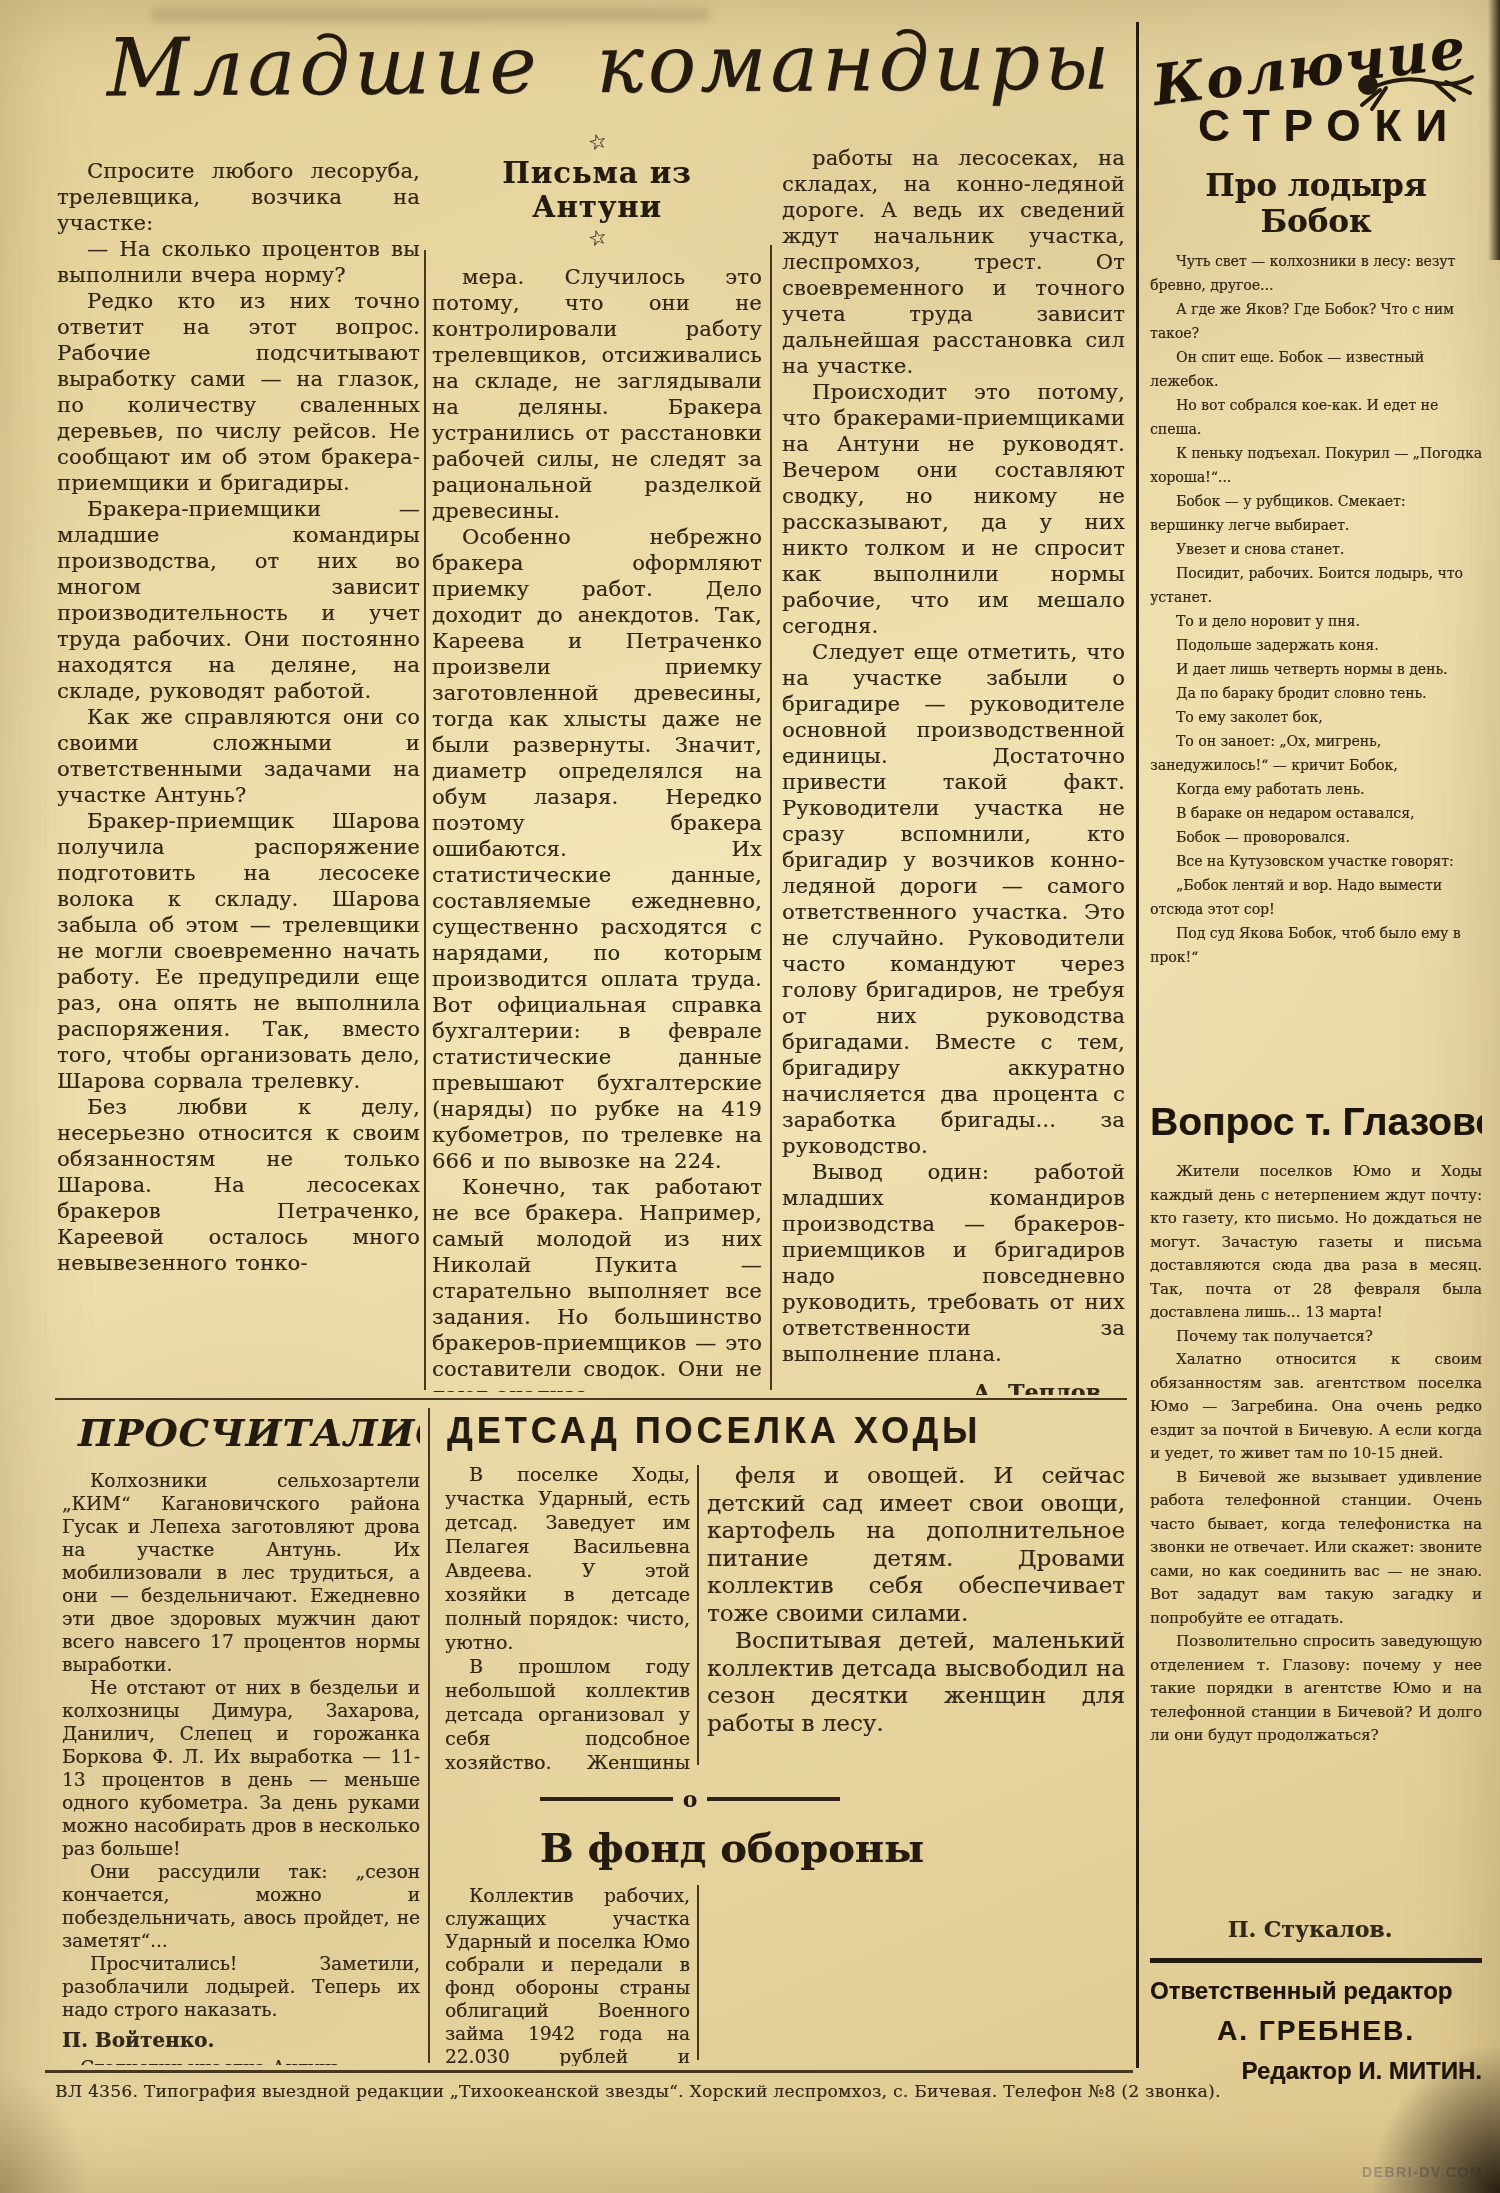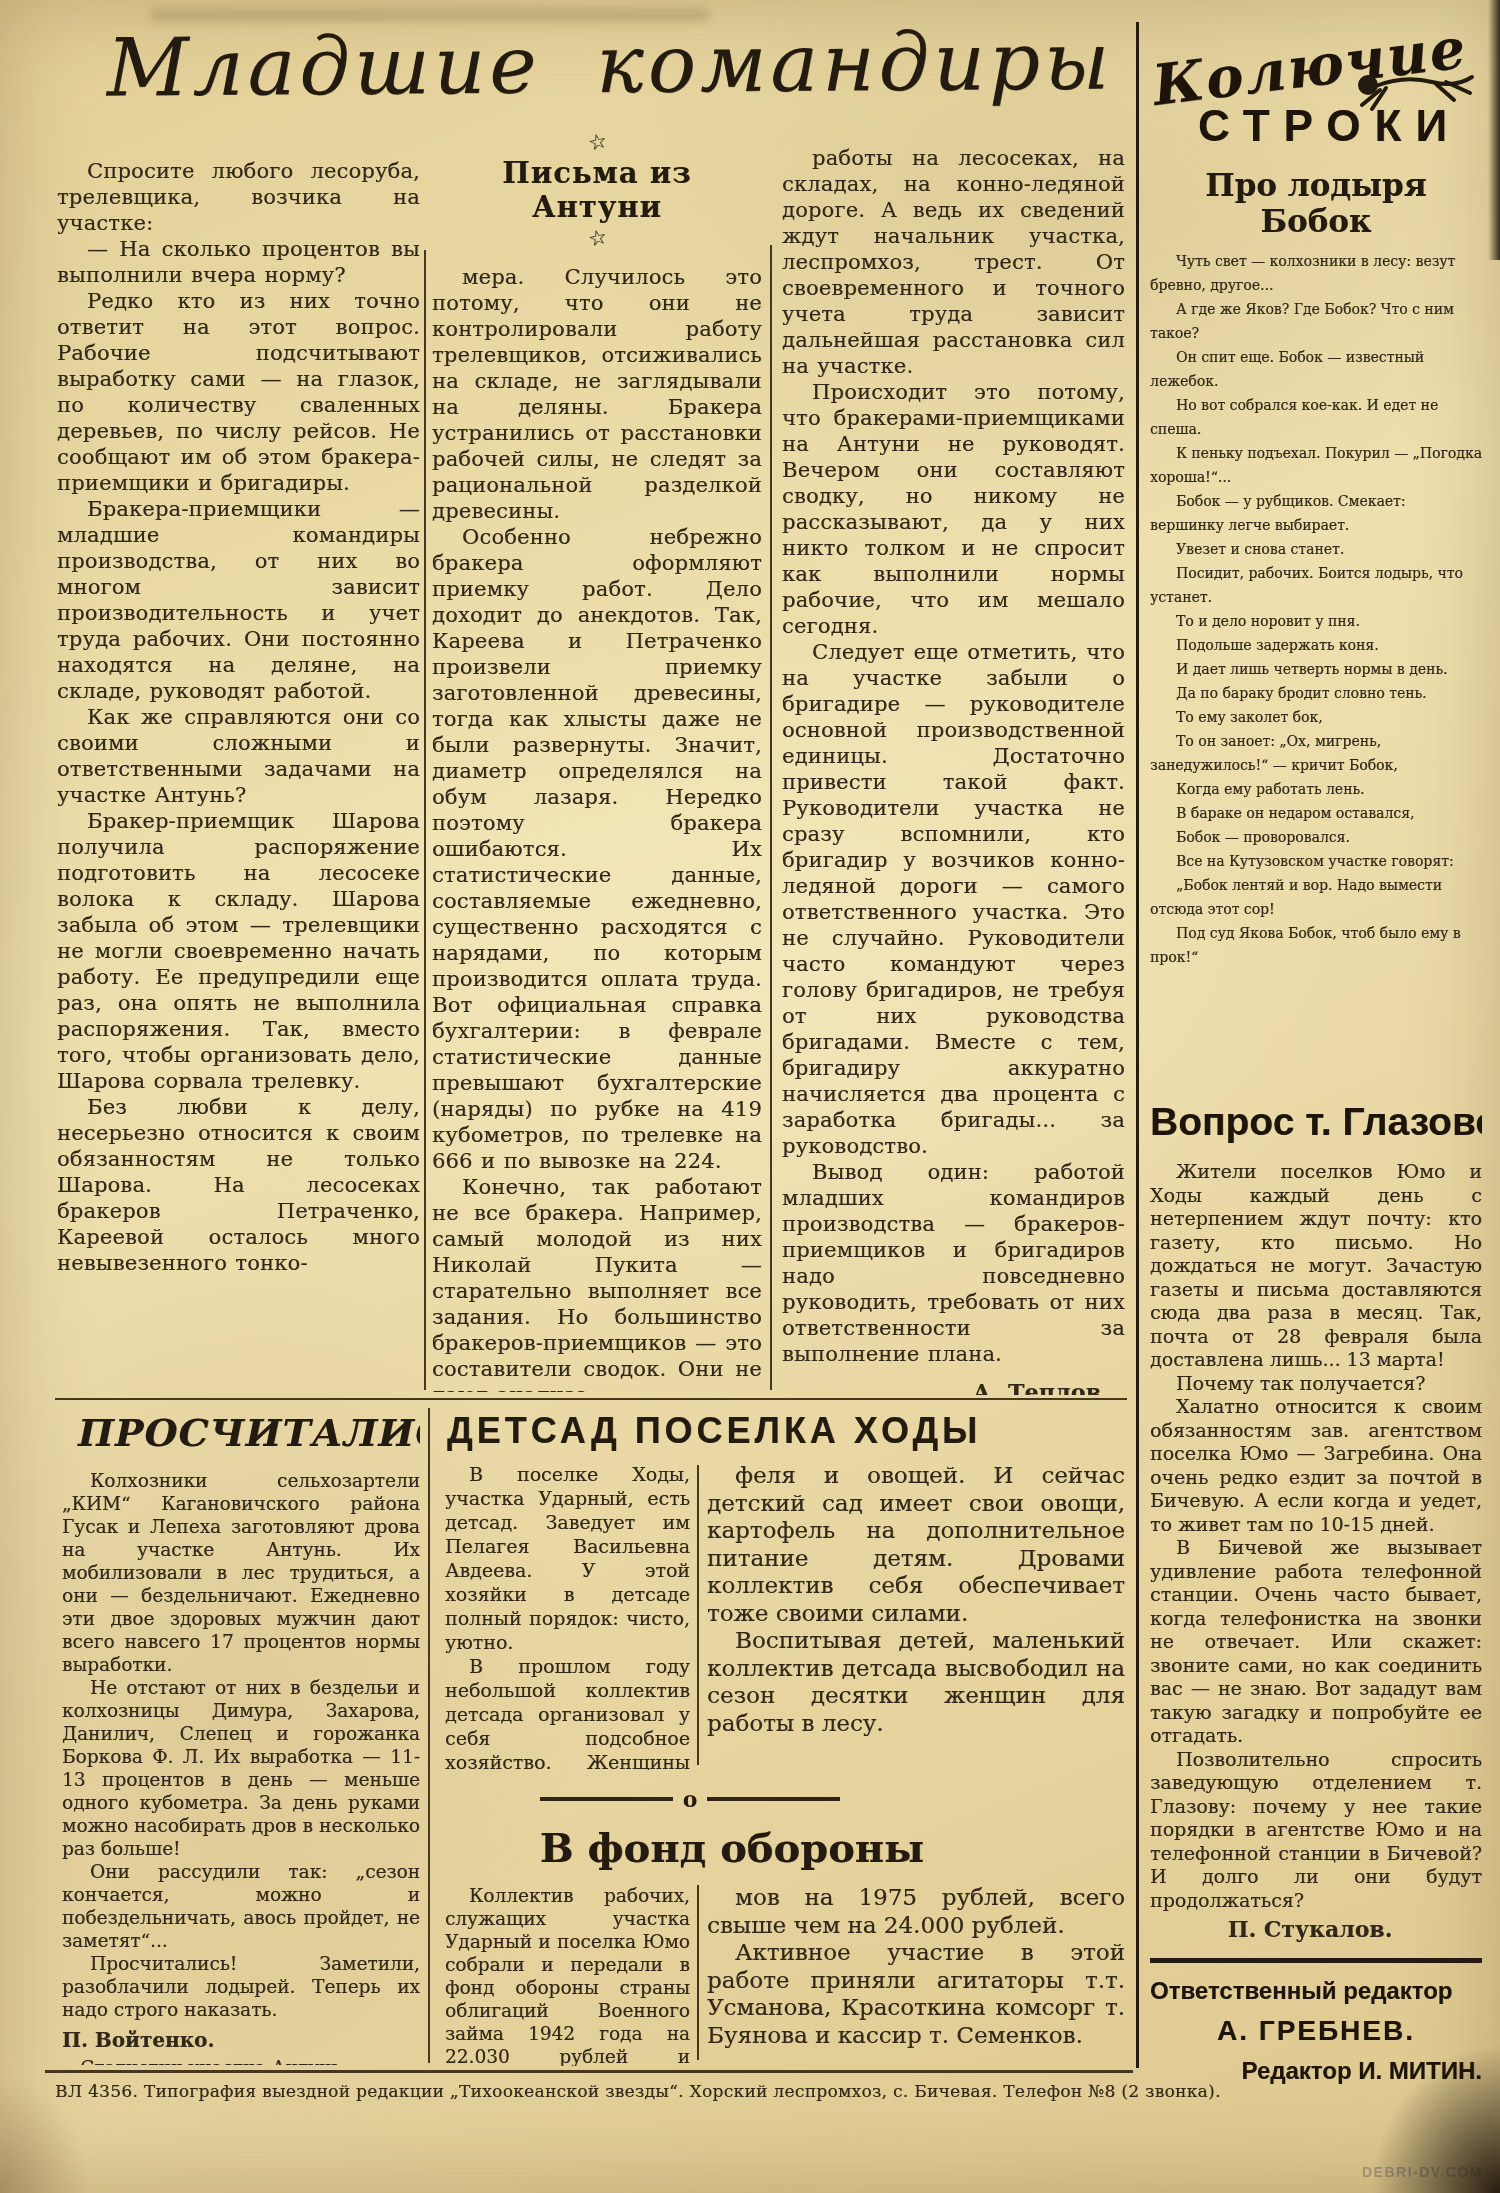--- a/index.html
+++ b/index.html
@@ -76,21 +76,21 @@
   .kol-script{font-style:italic;font-weight:bold;font-size:56px;letter-spacing:2px;color:#1d150c;
     display:inline-block;transform:rotate(-7deg);margin:8px 0 0 2px;}
   .kol-figure{position:absolute;right:0;top:30px;}
   .kol-block{font-family:"Liberation Sans",sans-serif;font-weight:bold;font-size:44px;letter-spacing:14px;
     margin:2px 0 0 48px;color:#1d150c;}
   .bobok-head{font-weight:bold;font-size:31px;margin:16px 0 10px 0;text-align:center;color:#241b10;}
   .poem p{margin:0;text-indent:26px;font-size:14px;line-height:24px;text-align:left;}
   .glazova{position:absolute;left:1150px;top:1100px;width:332px;height:812px;overflow:hidden;}
   .glazova h3{font-family:"Liberation Sans",sans-serif;font-weight:bold;font-size:39px;margin:0 0 16px 0;
     white-space:nowrap;color:#1d150c;}
-  .glazova p{margin:0;text-indent:26px;text-align:justify;font-size:19px;line-height:23.5px;}
+  .glazova p{margin:0;text-indent:26px;text-align:justify;font-size:15px;line-height:23.5px;}
   .glazova-sig{position:absolute;left:1150px;top:1916px;width:320px;text-align:center;font-weight:bold;font-size:22px;}
   .editors{position:absolute;left:1150px;top:1958px;width:332px;font-family:"Liberation Sans",sans-serif;color:#1d150c;}
   .editors .rule{height:5px;background:#241b10;margin-bottom:14px;}
   .ed1{font-weight:bold;font-size:24px;margin:0;}
   .ed2{font-weight:bold;font-size:28px;margin:10px 0 0 0;text-align:center;letter-spacing:2px;}
   .ed3{font-weight:bold;font-size:24px;margin:10px 0 0 0;text-align:right;}
 
   
   .footer{position:absolute;left:55px;top:2081px;width:1090px;margin:0;font-size:17px;white-space:nowrap;letter-spacing:0.3px;}
   .watermark{position:absolute;left:1362px;top:2164px;font-family:"Liberation Sans",sans-serif;
@@ -175,24 +175,20 @@
 
   <div class="ornament">
     <div class="bar"></div>
     <span class="o">о</span>
     <div class="bar"></div>
   </div>
 
   <h2 class="fond-head ink">В фонд обороны</h2>
   <div class="bm-col fond-a ink">
     <p>Коллектив рабочих, служащих участка Ударный и поселка Юмо собрали и передали в фонд обороны страны облигаций Военного займа 1942 года на 22.030 рублей и облигаций других зай-</p>
-  </div>
-  <div class="bm-col fond-b ink">
-    <p>мов на 1975 рублей, всего свыше чем на 24.000 рублей.</p>
-    <p>Активное участие в этой работе приняли агитаторы т.т. Усманова, Красоткина комсорг т. Буянова и кассир т. Семенков.</p>
   </div>
 
   <div class="kol-top ink">
     <span class="kol-script">Колючие</span>
     <span class="kol-figure">
       <svg width="130" height="58" viewBox="0 0 130 58" xmlns="http://www.w3.org/2000/svg">
         <g stroke="#241b10" stroke-width="4" fill="none" stroke-linecap="round">
           <circle cx="16" cy="30" r="8" fill="#241b10"></circle>
           <path d="M24 31 Q52 20 80 27 Q103 33 120 22"></path>
           <path d="M28 35 L10 50"></path>

